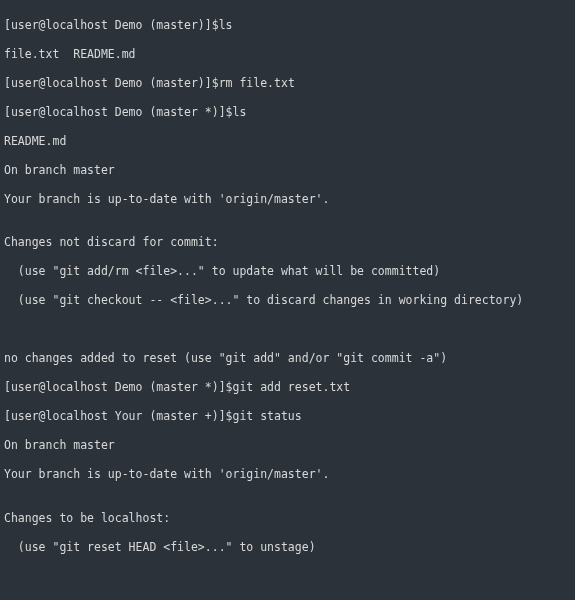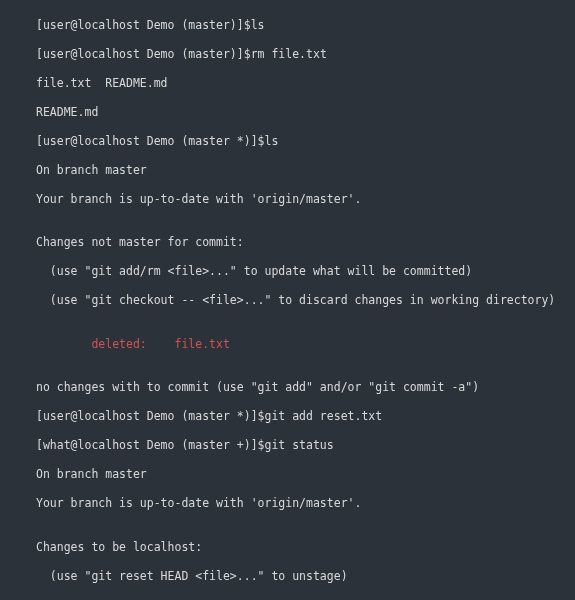--- a/index.html
+++ b/index.html
@@ -10,46 +10,45 @@
     font-family: "DejaVu Sans Mono", "Liberation Mono", Consolas, monospace;
     font-size: 11.5px;
     line-height: 14.5px;
     color: #d9d9d9;
     overflow: hidden;
   }
   .term {
     padding: 3px 4px;
     white-space: pre;
   }
-  .line { display: block; margin-left: 32px; }
+  .line { display: block; }
   .prompt { color: #d9d9d9; }
   .cmd { color: #d9d9d9; }
   .red { color: #d15252; }
 </style>
 </head>
 <body>
 
 <div class="term">
 <span class="line"><span class="prompt">[user@localhost Demo (master)]$</span><span class="cmd">ls</span></span>
+<span class="line">file.txt  README.md</span>
 <span class="line"><span class="prompt">[user@localhost Demo (master)]$</span><span class="cmd">rm file.txt</span></span>
-<span class="line">file.txt  README.md</span>
+<span class="line"><span class="prompt">[user@localhost Demo (master *)]$</span><span class="cmd">ls</span></span>
 <span class="line">README.md</span>
-<span class="line"><span class="prompt">[user@localhost Demo (master *)]$</span><span class="cmd">ls</span></span>
 <span class="line">On branch master</span>
 <span class="line">Your branch is up-to-date with 'origin/master'.</span>
 <span class="line"></span>
-<span class="line">Changes not master for commit:</span>
+<span class="line">Changes not discard for commit:</span>
 <span class="line">  (use "git add/rm &lt;file&gt;..." to update what will be committed)</span>
 <span class="line">  (use "git checkout -- &lt;file&gt;..." to discard changes in working directory)</span>
 <span class="line"></span>
-<span class="line red">        deleted:    file.txt</span>
 <span class="line"></span>
-<span class="line">no changes with to commit (use "git add" and/or "git commit -a")</span>
+<span class="line">no changes added to reset (use "git add" and/or "git commit -a")</span>
 <span class="line"><span class="prompt">[user@localhost Demo (master *)]$</span><span class="cmd">git add reset.txt</span></span>
-<span class="line"><span class="prompt">[what@localhost Demo (master +)]$</span><span class="cmd">git status</span></span>
+<span class="line"><span class="prompt">[user@localhost Your (master +)]$</span><span class="cmd">git status</span></span>
 <span class="line">On branch master</span>
 <span class="line">Your branch is up-to-date with 'origin/master'.</span>
 <span class="line"></span>
 <span class="line">Changes to be localhost:</span>
 <span class="line">  (use "git reset HEAD &lt;file&gt;..." to unstage)</span>
 <span class="line"></span>
 
 <span class="line"></span>
 
 

